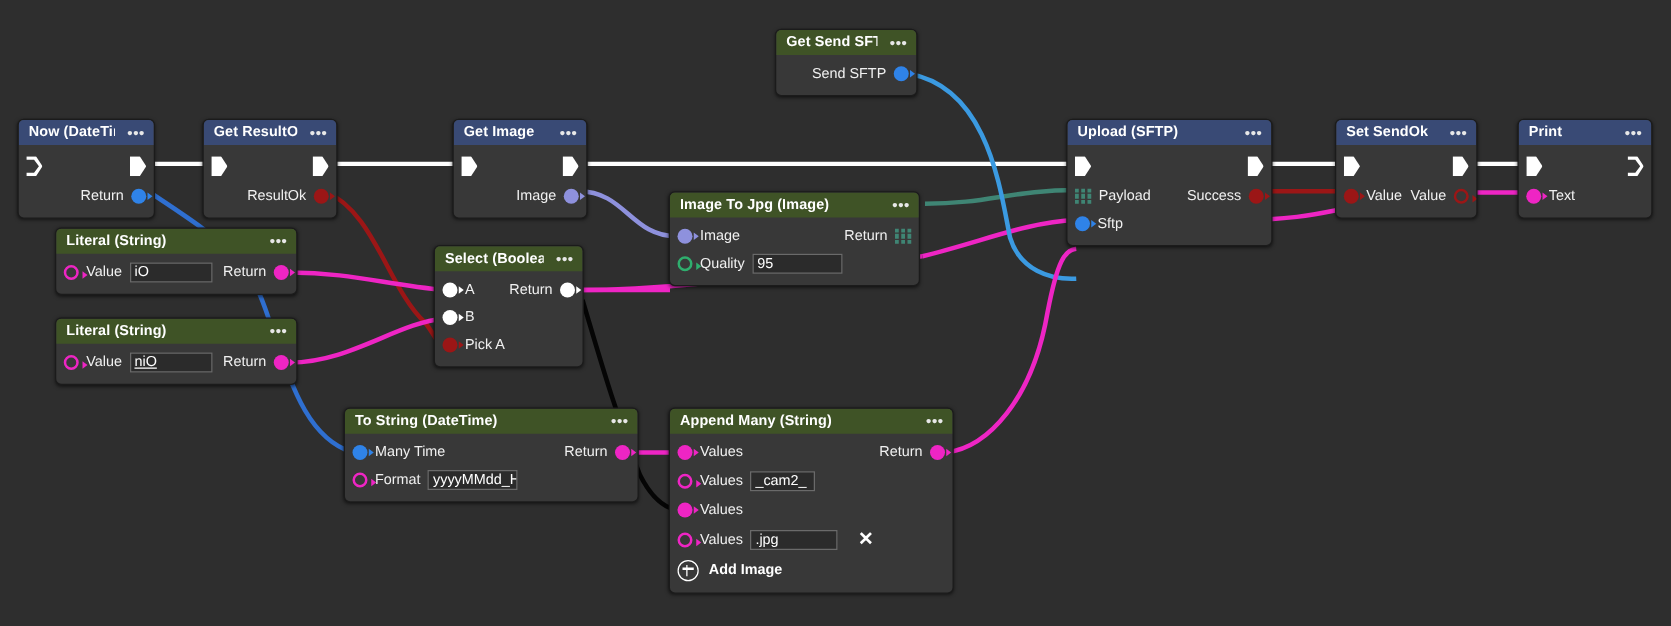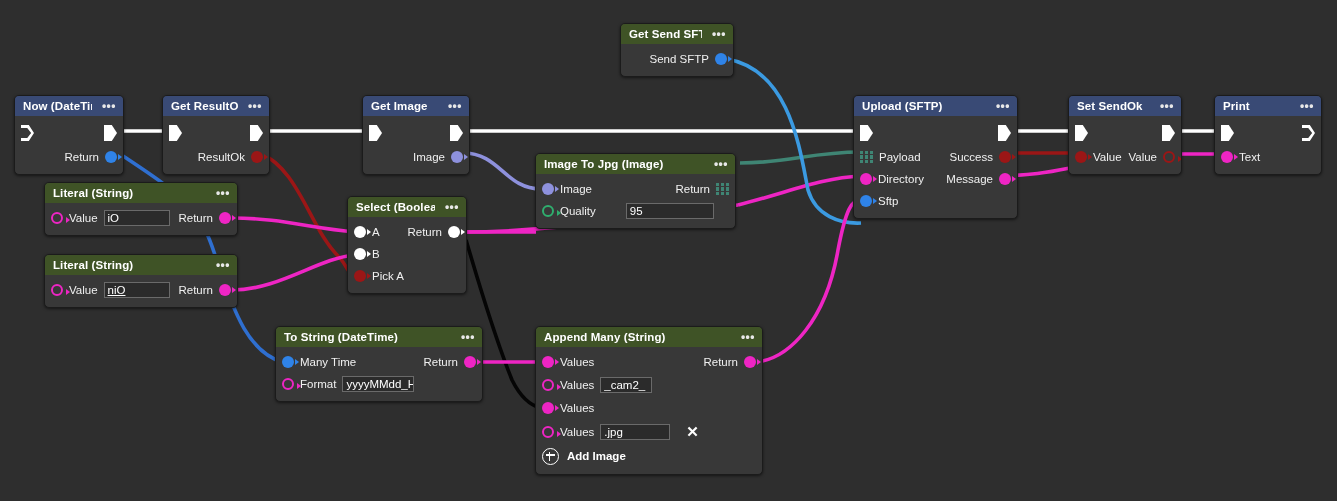--- a/index.html
+++ b/index.html
@@ -322,21 +322,21 @@
               <i></i>
               <i></i>
               <i></i>
           </span>
         </span>
       </div>
       <div class="prow">
         <span class="left-group">
           <span class="pin hollow arrowed c-green"></span>
           <span class="plabel">Quality</span>
-          <span class="field" style="width:88px;margin-left:24px;">95</span>
+          <span class="field" style="width:72px;">95</span>
         </span>
       </div>
     </div>
   </div>
 
   <div class="node" style="left:620px;top:23px;width:114px;">
     <div class="node-header hdr-green">
       <span class="node-title">Get Send SFTP</span>
       <span class="dots">•••</span>
     </div>
@@ -373,30 +373,20 @@
               <i></i>
               <i></i>
           </span>
           <span class="plabel">Payload</span>
         </span>
         <span class="right-group">
           <span class="plabel">Success</span>
           <span class="pin filled arrowed c-darkred"></span>
         </span>
       </div>
-      <div class="prow both">
-        <span class="left-group">
-          <span class="pin filled arrowed c-magenta"></span>
-          <span class="plabel">Directory</span>
-        </span>
-        <span class="right-group">
-          <span class="plabel">Message</span>
-          <span class="pin filled arrowed c-magenta"></span>
-        </span>
-      </div>
       <div class="prow">
         <span class="left-group">
           <span class="pin filled arrowed c-blue"></span>
           <span class="plabel">Sftp</span>
         </span>
       </div>
     </div>
   </div>
 
   <div class="node" style="left:1068px;top:95px;width:114px;">
@@ -434,21 +424,21 @@
       </div>
       <div class="prow">
         <span class="left-group">
           <span class="pin filled arrowed c-magenta"></span>
           <span class="plabel">Text</span>
         </span>
       </div>
     </div>
   </div>
 
-  <div class="node" style="left:275px;top:326px;width:208px;">
+  <div class="node" style="left:275px;top:326px;width:236px;">
     <div class="node-header hdr-green">
       <span class="node-title">To String (DateTime)</span>
       <span class="dots">•••</span>
     </div>
     <div class="node-body">
       <div class="prow both">
         <span class="left-group">
           <span class="pin filled arrowed c-blue"></span>
           <span class="plabel">Many Time</span>
         </span>

